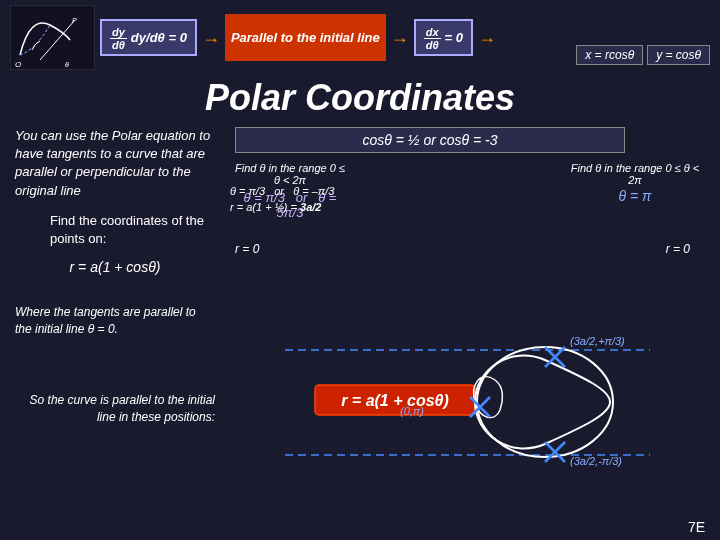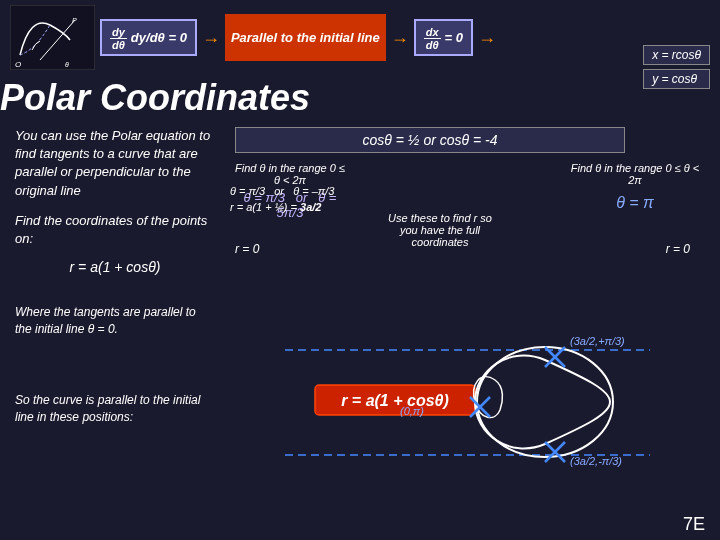--- a/index.html
+++ b/index.html
@@ -50,38 +50,38 @@
       background: #cc3300;
       color: white;
       padding: 2px 6px;
       font-weight: bold;
       font-style: italic;
       font-size: 13px;
     }
 
     
     .title-section {
-      text-align: left;
+      text-align: center;
       padding: 2px 0 8px 0;
     }
 
     .title {
       font-size: 36px;
       font-weight: bold;
       color: white;
       font-style: italic;
     }
 
     
     .right-equations {
       position: absolute;
       right: 10px;
       top: 45px;
       display: flex;
-      flex-direction: column;
+      flex-direction: row;
       gap: 4px;
     }
 
     .eq-box {
       background: #2a2a4a;
       border: 1px solid #888;
       padding: 2px 8px;
       font-size: 12px;
       color: white;
       font-style: italic;
@@ -101,22 +101,22 @@
       line-height: 1.4;
       color: white;
     }
 
     .left-text .intro-text {
       font-style: italic;
       margin-bottom: 12px;
     }
 
     .left-text .find-coords {
-      font-style: italic;
       margin-bottom: 10px;
+      margin-left: 35px;
     }
 
     .left-text .equation {
       font-style: italic;
       text-align: center;
       font-size: 14px;
       margin-bottom: 10px;
     }
 
     .left-text .parallel-text {
@@ -154,40 +154,41 @@
       display: flex;
       padding: 5px 15px;
       gap: 10px;
     }
 
     .bottom-left {
       width: 200px;
       font-size: 12px;
       font-style: italic;
       line-height: 1.4;
+      text-align: right;
     }
 
     
     .diagram-area {
       position: absolute;
       bottom: 30px;
       left: 220px;
       right: 10px;
       height: 220px;
       display: flex;
       align-items: center;
       justify-content: center;
     }
 
     
     .page-number {
       position: absolute;
       bottom: 5px;
       right: 15px;
-      font-size: 18px;
+      font-size: 14px;
       color: white;
     }
 
     
     .top-sketch {
       width: 85px;
       height: 65px;
     }
 
     .top-row {
@@ -252,53 +253,50 @@
 </div>
 
 <div class="right-equations">
   <div class="eq-box">x = rcosθ</div>
   <div class="eq-box">y = cosθ</div>
 </div>
 
 <div class="main-content">
 
   <div class="left-text">
-    <p class="intro-text">You can use the Polar equation to find tangents to a curve that are parallel or perpendicular to the original line</p>
+    <p class="intro-text">You can use the Polar equation to have tangents to a curve that are parallel or perpendicular to the original line</p>
     <p class="find-coords">Find the coordinates of the points on:</p>
     <p class="equation">r = a(1 + cosθ)</p>
     <p class="parallel-text">Where the tangents are parallel to the initial line θ = 0.</p>
   </div>
 
   <div class="middle-section">
 
     <div style="position:absolute;top:0;left:10px;right:80px;">
-      <div class="cos-eq-box" style="font-size:14px;margin-bottom:10px;">cosθ = ½  or  cosθ = -4</div>
+      <div class="cos-eq-box" style="font-size:14px;margin-bottom:10px;">cosθ = ½  or  cosθ = -3</div>
     </div>
 
     <div style="position:absolute;top:35px;left:10px;text-align:center;width:110px;">
       <div class="find-theta">
         <span>Find θ in the range 0 ≤ θ &lt; 2π</span>
       </div>
       <div style="color:#c4b5fd;font-size:13px;font-style:italic;margin-top:4px;">
         θ = π/3 &nbsp; or &nbsp; θ = 5π/3
       </div>
     </div>
 
     <div style="position:absolute;top:35px;right:5px;text-align:center;width:130px;">
       <div class="find-theta">
         <span>Find θ in the range 0 ≤ θ &lt; 2π</span>
       </div>
-      <div style="color:#88aaff;font-size:16px;font-style:italic;margin-top:8px;">
+      <div style="color:#88aaff;font-size:14px;font-style:italic;margin-top:2px;">
         θ = π
       </div>
     </div>
 
-    <div style="position:absolute;top:85px;left:155px;width:120px;text-align:center;font-size:11px;font-style:italic;">
-      <span>Use these to find r so you have the full coordinates</span>
-    </div>
 
     <div style="position:absolute;top:115px;left:10px;font-size:12px;font-style:italic;">
       r = 0
     </div>
 
     <div style="position:absolute;top:115px;right:15px;font-size:12px;font-style:italic;">
       r = 0
     </div>
 
     <div style="position:absolute;top:58px;left:5px;font-size:11px;font-style:italic;">

